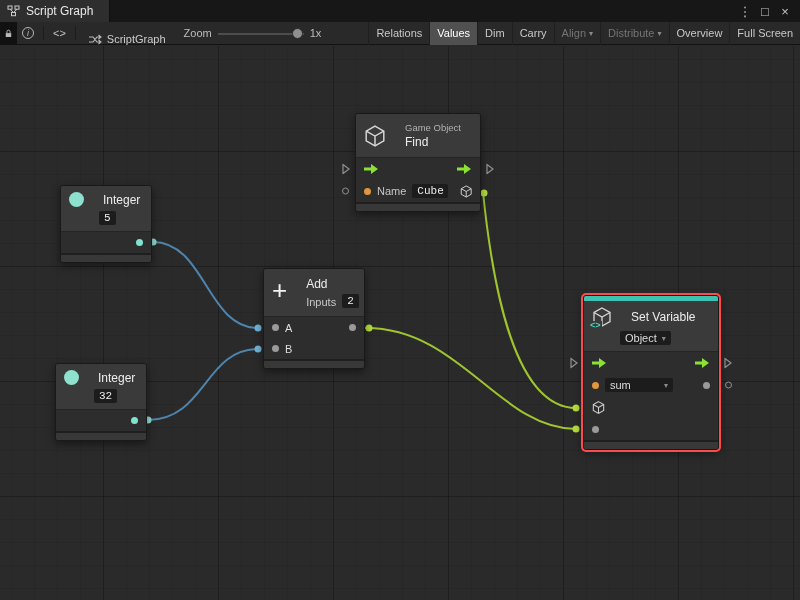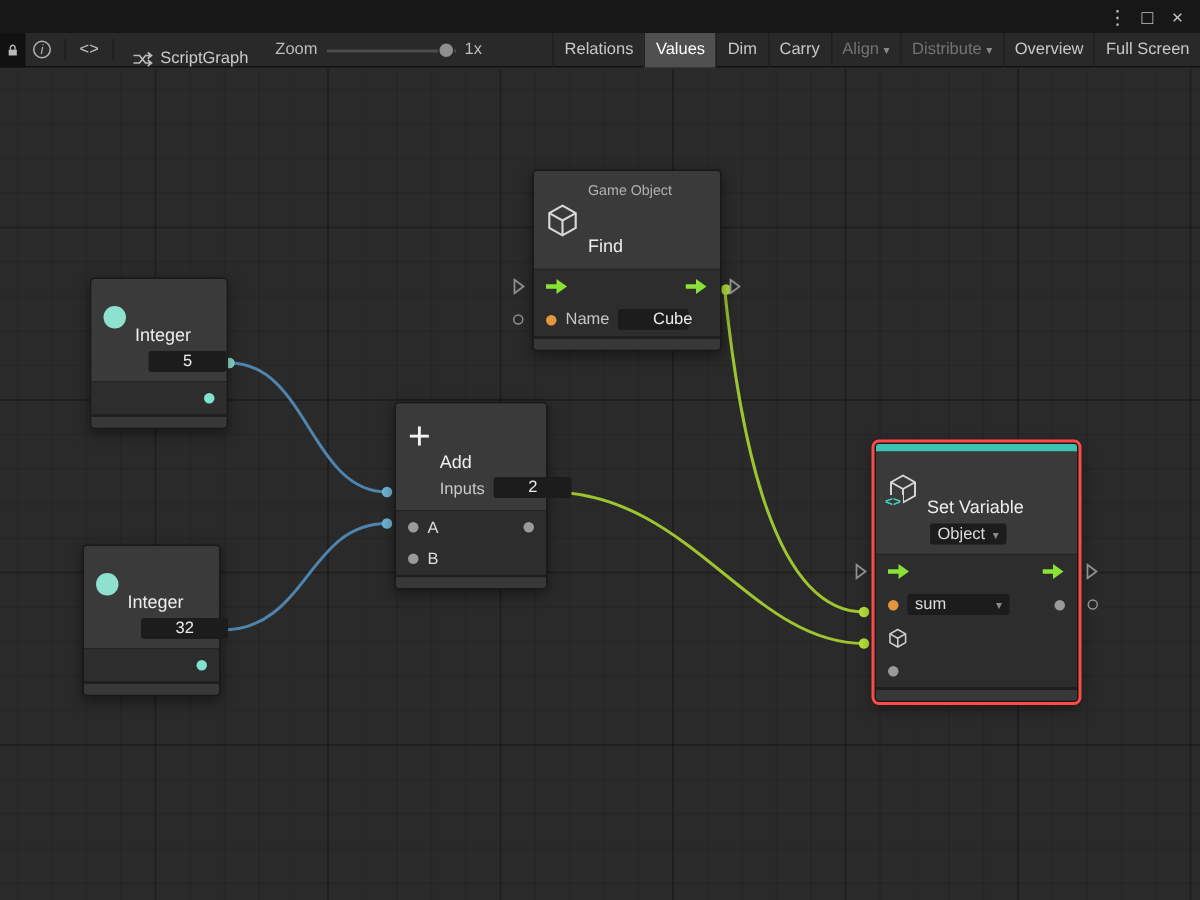--- a/index.html
+++ b/index.html
@@ -53,27 +53,27 @@
             background-position:-12px -10px; }
 
   .wires { position:absolute; left:0; top:0; z-index:1; pointer-events:none; }
 
   
   .node { position:absolute; background:#2d2d2d; border:1px solid #191919; border-radius:3px;
           box-shadow:0 3px 9px rgba(0,0,0,0.45); font-size:11px; color:#dddddd; z-index:2; }
   .node.selected { box-shadow:0 0 0 2px #ff4a4a, 0 3px 10px rgba(0,0,0,0.5); }
   .n-head { background:#3a3a3a; padding:6px 8px; border-radius:2px 2px 0 0;
             border-bottom:1px solid #242424; }
-  .n-title-row { display:flex; align-items:center; gap:6px; }
-  .n-title { font-size:12px; color:#ededed;margin-top:24px; }
+  .n-title-row { display:flex; align-items:center; gap:19px; }
+  .n-title { font-size:12px; color:#ededed; }
   .n-sub { font-size:9.5px; color:#b2b2b2; margin-bottom:2px; }
   .circle-icon { width:15px; height:15px; border-radius:50%; background:#8ee0cf; flex:0 0 auto; }
   .plus-glyph { font-size:26px; font-weight:400; color:#f2f2f2; line-height:26px; }
-  .n-field { display:inline-block; background:#1c1c1c; border-radius:2px; padding:1px 23px;
-             color:#ececec; font-size:11px; min-width:12px; text-align:left; }
+  .n-field { display:inline-block; background:#1c1c1c; border-radius:2px; padding:1px 5px;
+             color:#ececec; font-size:11px; min-width:12px; text-align:left;font-family:Liberation Mono, monospace; }
   .int-field { margin:4px 0 0 30px; }
   .dd { display:inline-flex; align-items:center; background:#1c1c1c; border-radius:2px;
         padding:1px 5px; gap:5px; color:#dcdcdc; font-size:11px; }
   .dd.wide { width:68px; justify-content:space-between; margin-left:0;gap:12px; }
   .n-body { background:#2d2d2d; }
   .n-row { position:relative; height:21px; display:flex; align-items:center;
            padding:0 8px; gap:6px; }
   .n-row.tall { height:22px; }
   .n-foot { height:9px; background:#383838; border-top:2px solid #1f1f1f;
             border-radius:0 0 2px 2px; }
@@ -89,20 +89,29 @@
   .var-strip { height:5px; background:#3cc2b0; border-radius:2px 2px 0 0; }
   .sv-icon-wrap { position:relative; width:20px; height:20px; flex:0 0 auto; }
   .sv-sym { position:absolute; left:-3px; bottom:-3px; color:#46d8c0; font-size:9px;
             font-weight:bold; background:#3a3a3a; padding:0 1px; line-height:9px; }
   .inputs-row { display:flex; align-items:flex-end; gap:6px; margin-top:3px; color:#c9c9c9; }
 </style>
 </head>
 <body>
 
 <div class="titlebar">
+  <div class="tab">
+    <svg width="13" height="12" viewBox="0 0 13 12">
+      <rect x="1" y="1" width="4" height="3.2" fill="none" stroke="#c9c9c9" stroke-width="1"></rect>
+      <rect x="8" y="1" width="4" height="3.2" fill="none" stroke="#c9c9c9" stroke-width="1"></rect>
+      <rect x="4.5" y="7.5" width="4" height="3.2" fill="none" stroke="#c9c9c9" stroke-width="1"></rect>
+      <path d="M3 4.2 L6.5 7.5 M10 4.2 L6.5 7.5" stroke="#c9c9c9" stroke-width="1" fill="none"></path>
+    </svg>
+    <span class="tab-title">Script Graph</span>
+  </div>
   <div class="winbtns">
     <span class="winbtn">⋮</span>
     <span class="winbtn">□</span>
     <span class="winbtn">×</span>
   </div>
 </div>
 
 <div class="toolbar">
   <button class="tb-icon lockbox">
     <svg width="9" height="11" viewBox="0 0 9 11">

